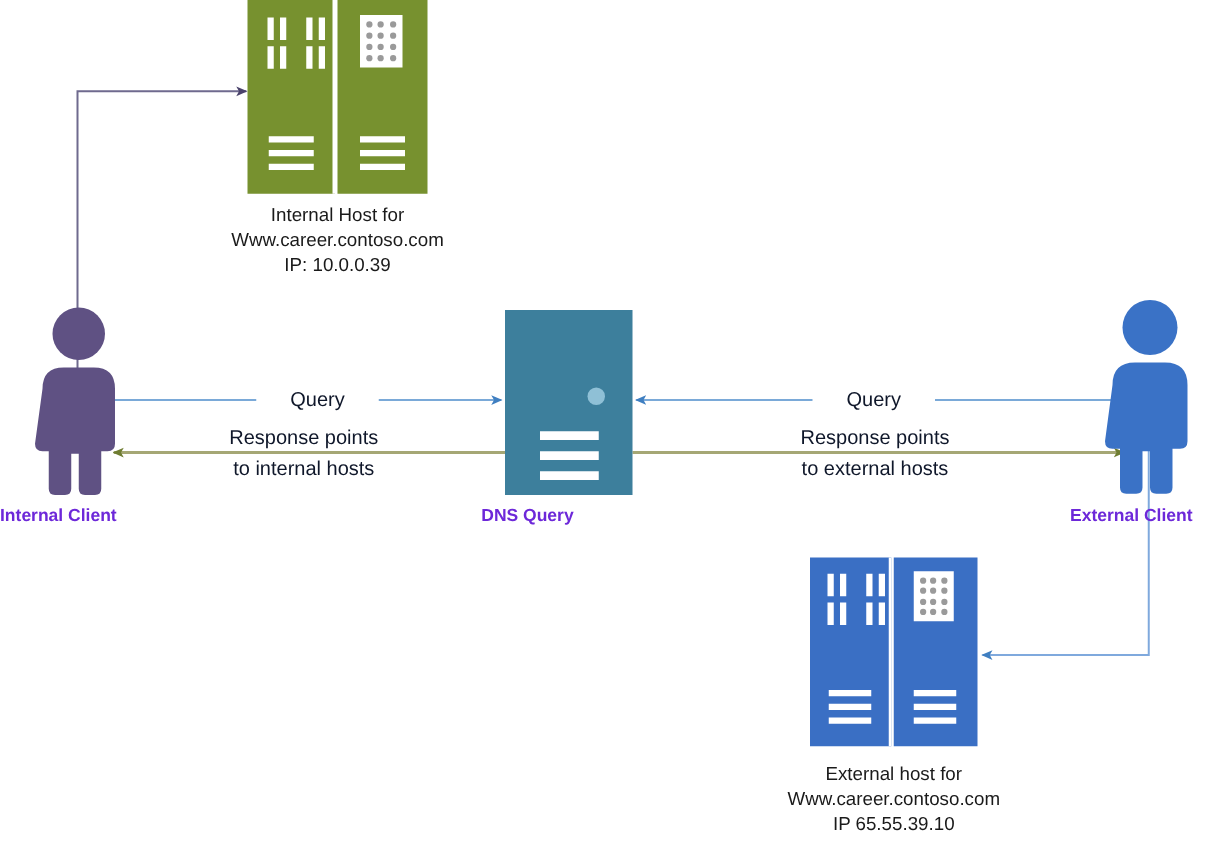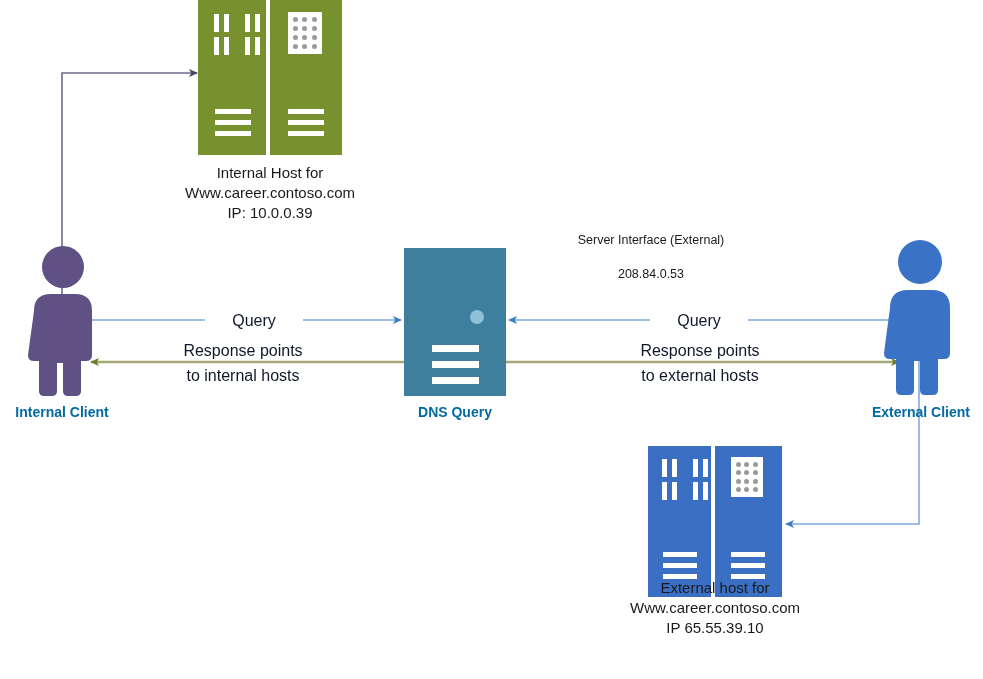--- a/index.html
+++ b/index.html
@@ -31,24 +31,24 @@
     font-size: 15px;
     line-height: 20px;
     white-space: pre-line;
   }
   .caption.small {
     font-size: 12.5px;
     line-height: 17px;
   }
   .node-name {
     position: absolute;
-    text-align: center;
+    text-align: left;
     font-size: 14px;
     font-weight: bold;
-    color: #0369a1;
+    color: #6d28d9;
   }
   .edge-label {
     position: absolute;
     text-align: center;
     font-size: 16px;
     color: #0f172a;
     line-height: 25px;
     background: #ffffff;
     white-space: pre-line;
   }
@@ -256,21 +256,21 @@
           <i></i>
           <i></i>
       </div>
       <div class="slots" style="left:16px; bottom:18px; width:34px;">
         <i></i>
           <i></i>
           <i></i>
       </div>
     </div>
   </div>
-  <div class="caption" style="left:595px; top:578px; width:240px;">External host for
+  <div class="caption" style="left:595px; top:610px; width:240px;">External host for
 Www.career.contoso.com
 IP 65.55.39.10</div>
 
   <div class="tower" style="left:404px; top:248px; width:102px; height:148px;">
     <div class="body" style="background:#3d7f9c;"></div>
     <div class="power" style="right:22px; top:62px;"></div>
     <div class="slots" style="left:28px; top:97px; width:47px;">
       <i></i>
         <i></i>
         <i></i>
@@ -287,24 +287,20 @@
   <div class="node-name" style="left:0px; top:404px; width:124px;">Internal Client</div>
 
   <div class="person" style="left:875px; top:238px; width:90px; height:158px;">
     <svg width="90" height="158" viewBox="0 0 90 158" xmlns="http://www.w3.org/2000/svg">
       <circle cx="45" cy="24" r="22" fill="#3a72c6"></circle>
       <path d="M15,70 q0-18 18-18 h24 q18,0 18,18 v45 q0,6 -6,6 h-6 v31 q0,5 -5,5 h-8 q-5,0 -5,-5 v-29 h-6 v29 q0,5 -5,5 h-8 q-5,0 -5,-5 v-31 h-6 q-6,0 -6,-6 z" fill="#3a72c6"></path>
     </svg>
   </div>
   <div class="node-name" style="left:856px; top:404px; width:130px;">External Client</div>
 
-  <div class="caption small" style="left:548px; top:215px; width:206px;">
-    <div>Server Interface (External)</div>
-    <div>208.84.0.53</div>
-  </div>
 
   <div class="caption small" style="left:178px; top:411px; width:206px;">
   </div>
 
   <div class="edge-label" style="left:205px; top:308px; width:86px; padding:0 6px;">Query</div>
 
   <div class="edge-label" style="left:163px; top:338px; width:160px; background:transparent;">Response points
 to internal hosts</div>
 
   <div class="edge-label" style="left:650px; top:308px; width:86px; padding:0 6px;">Query</div>

